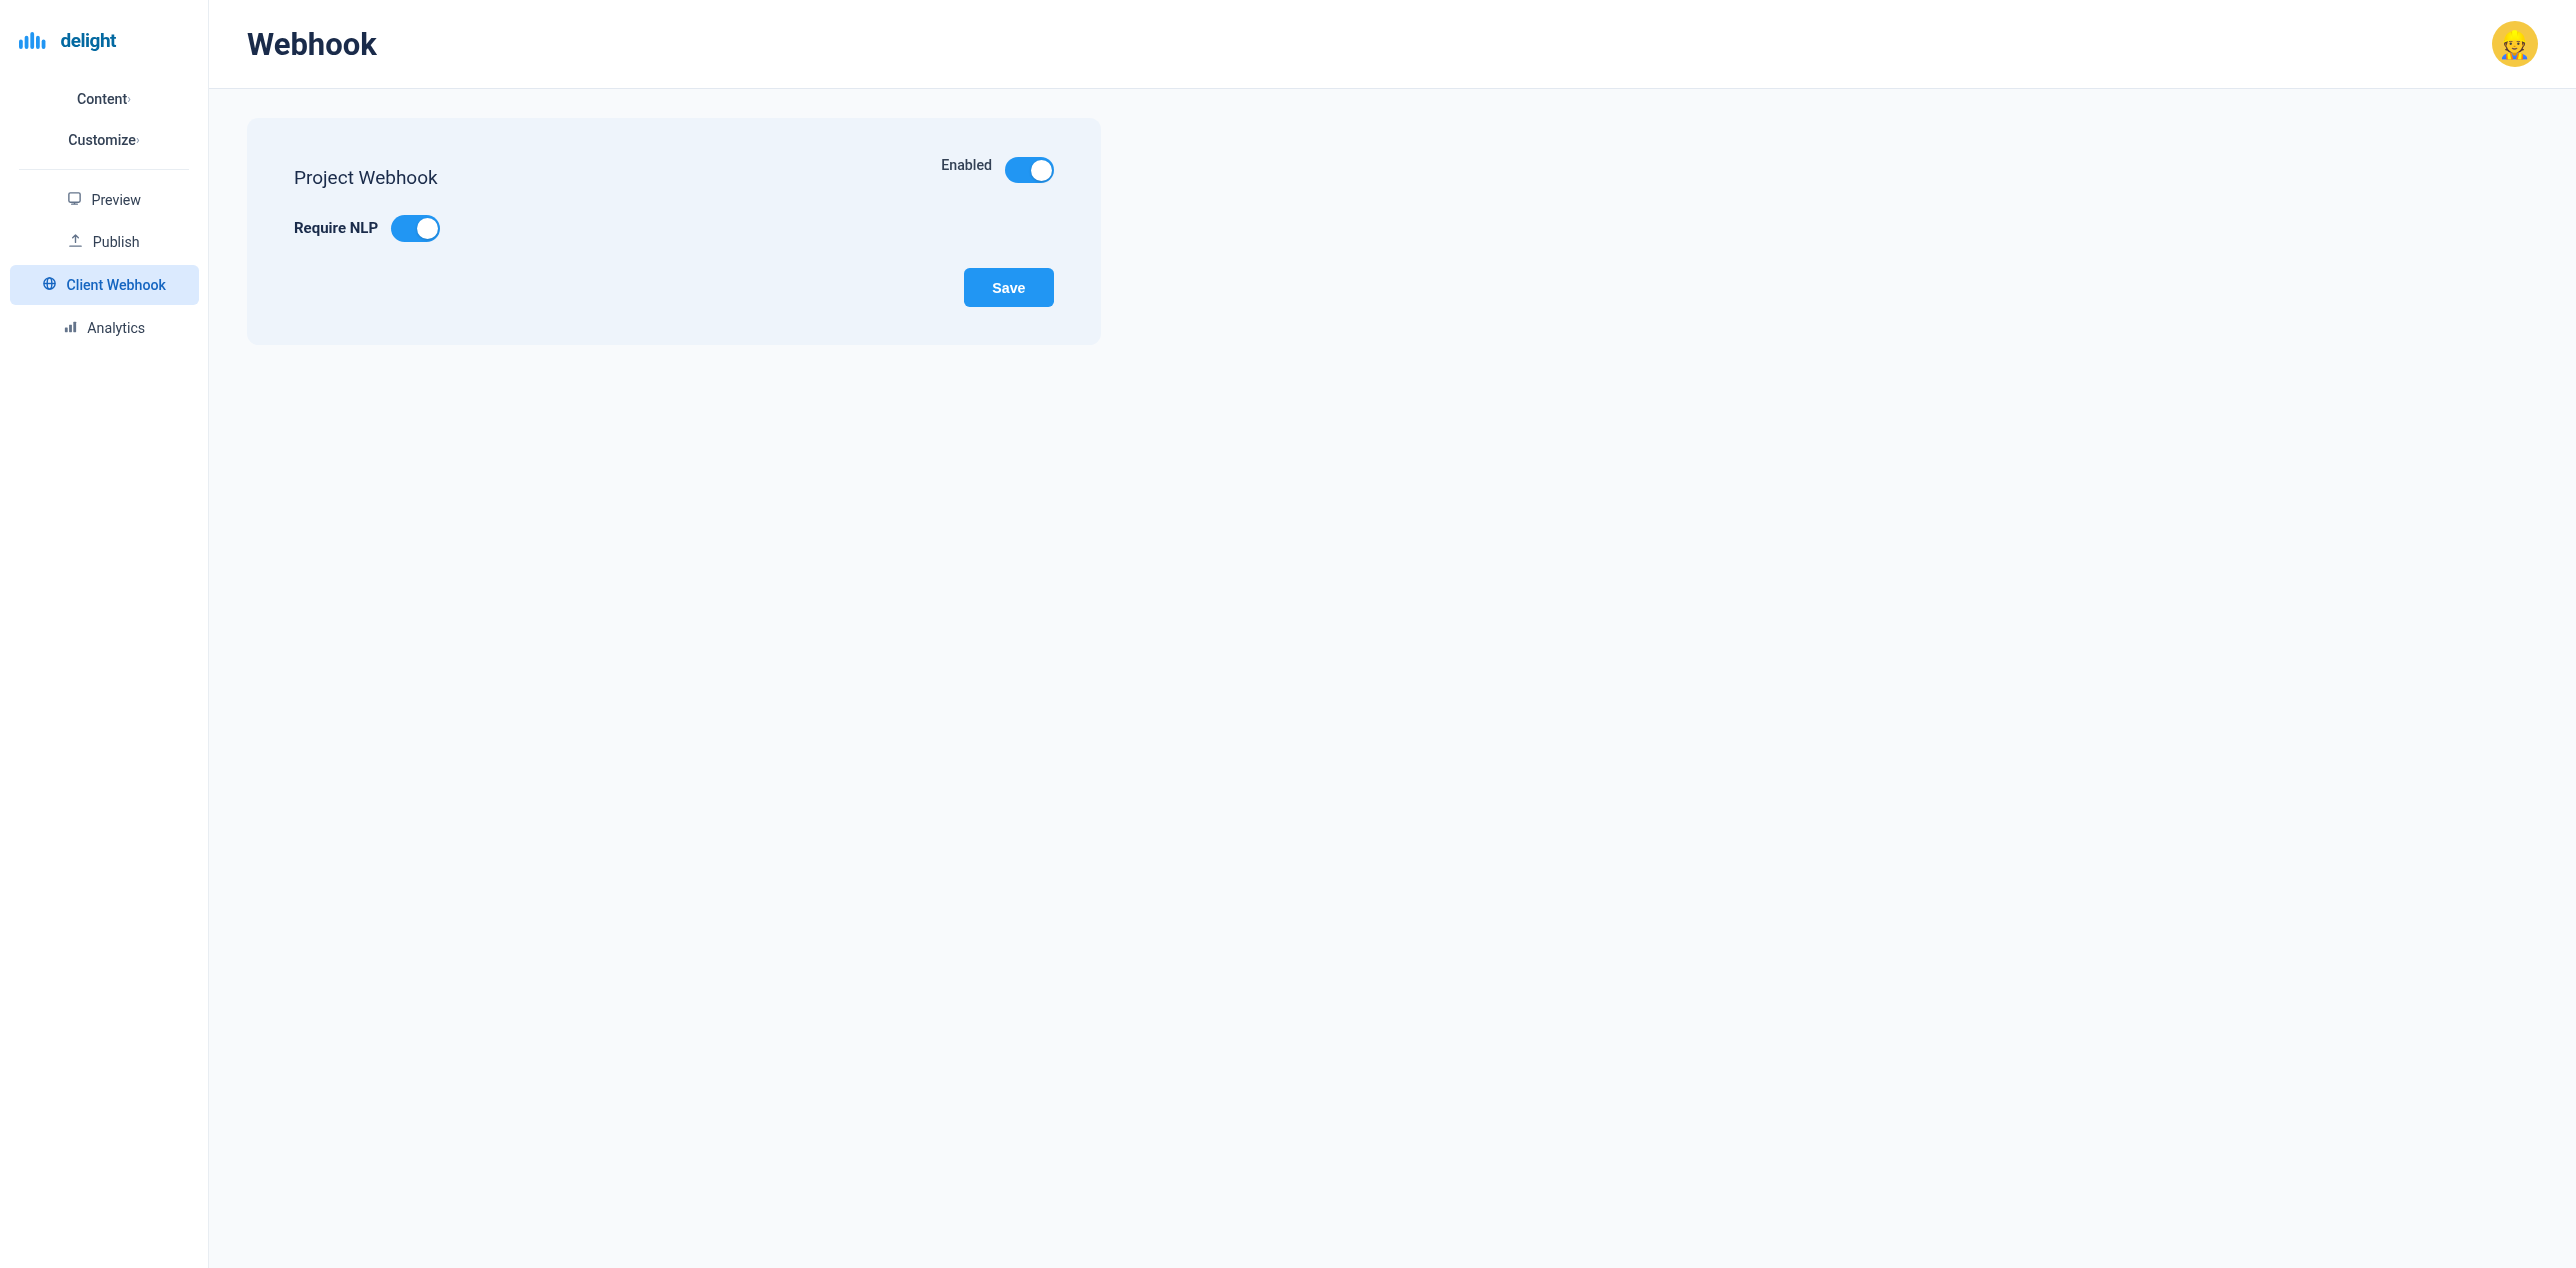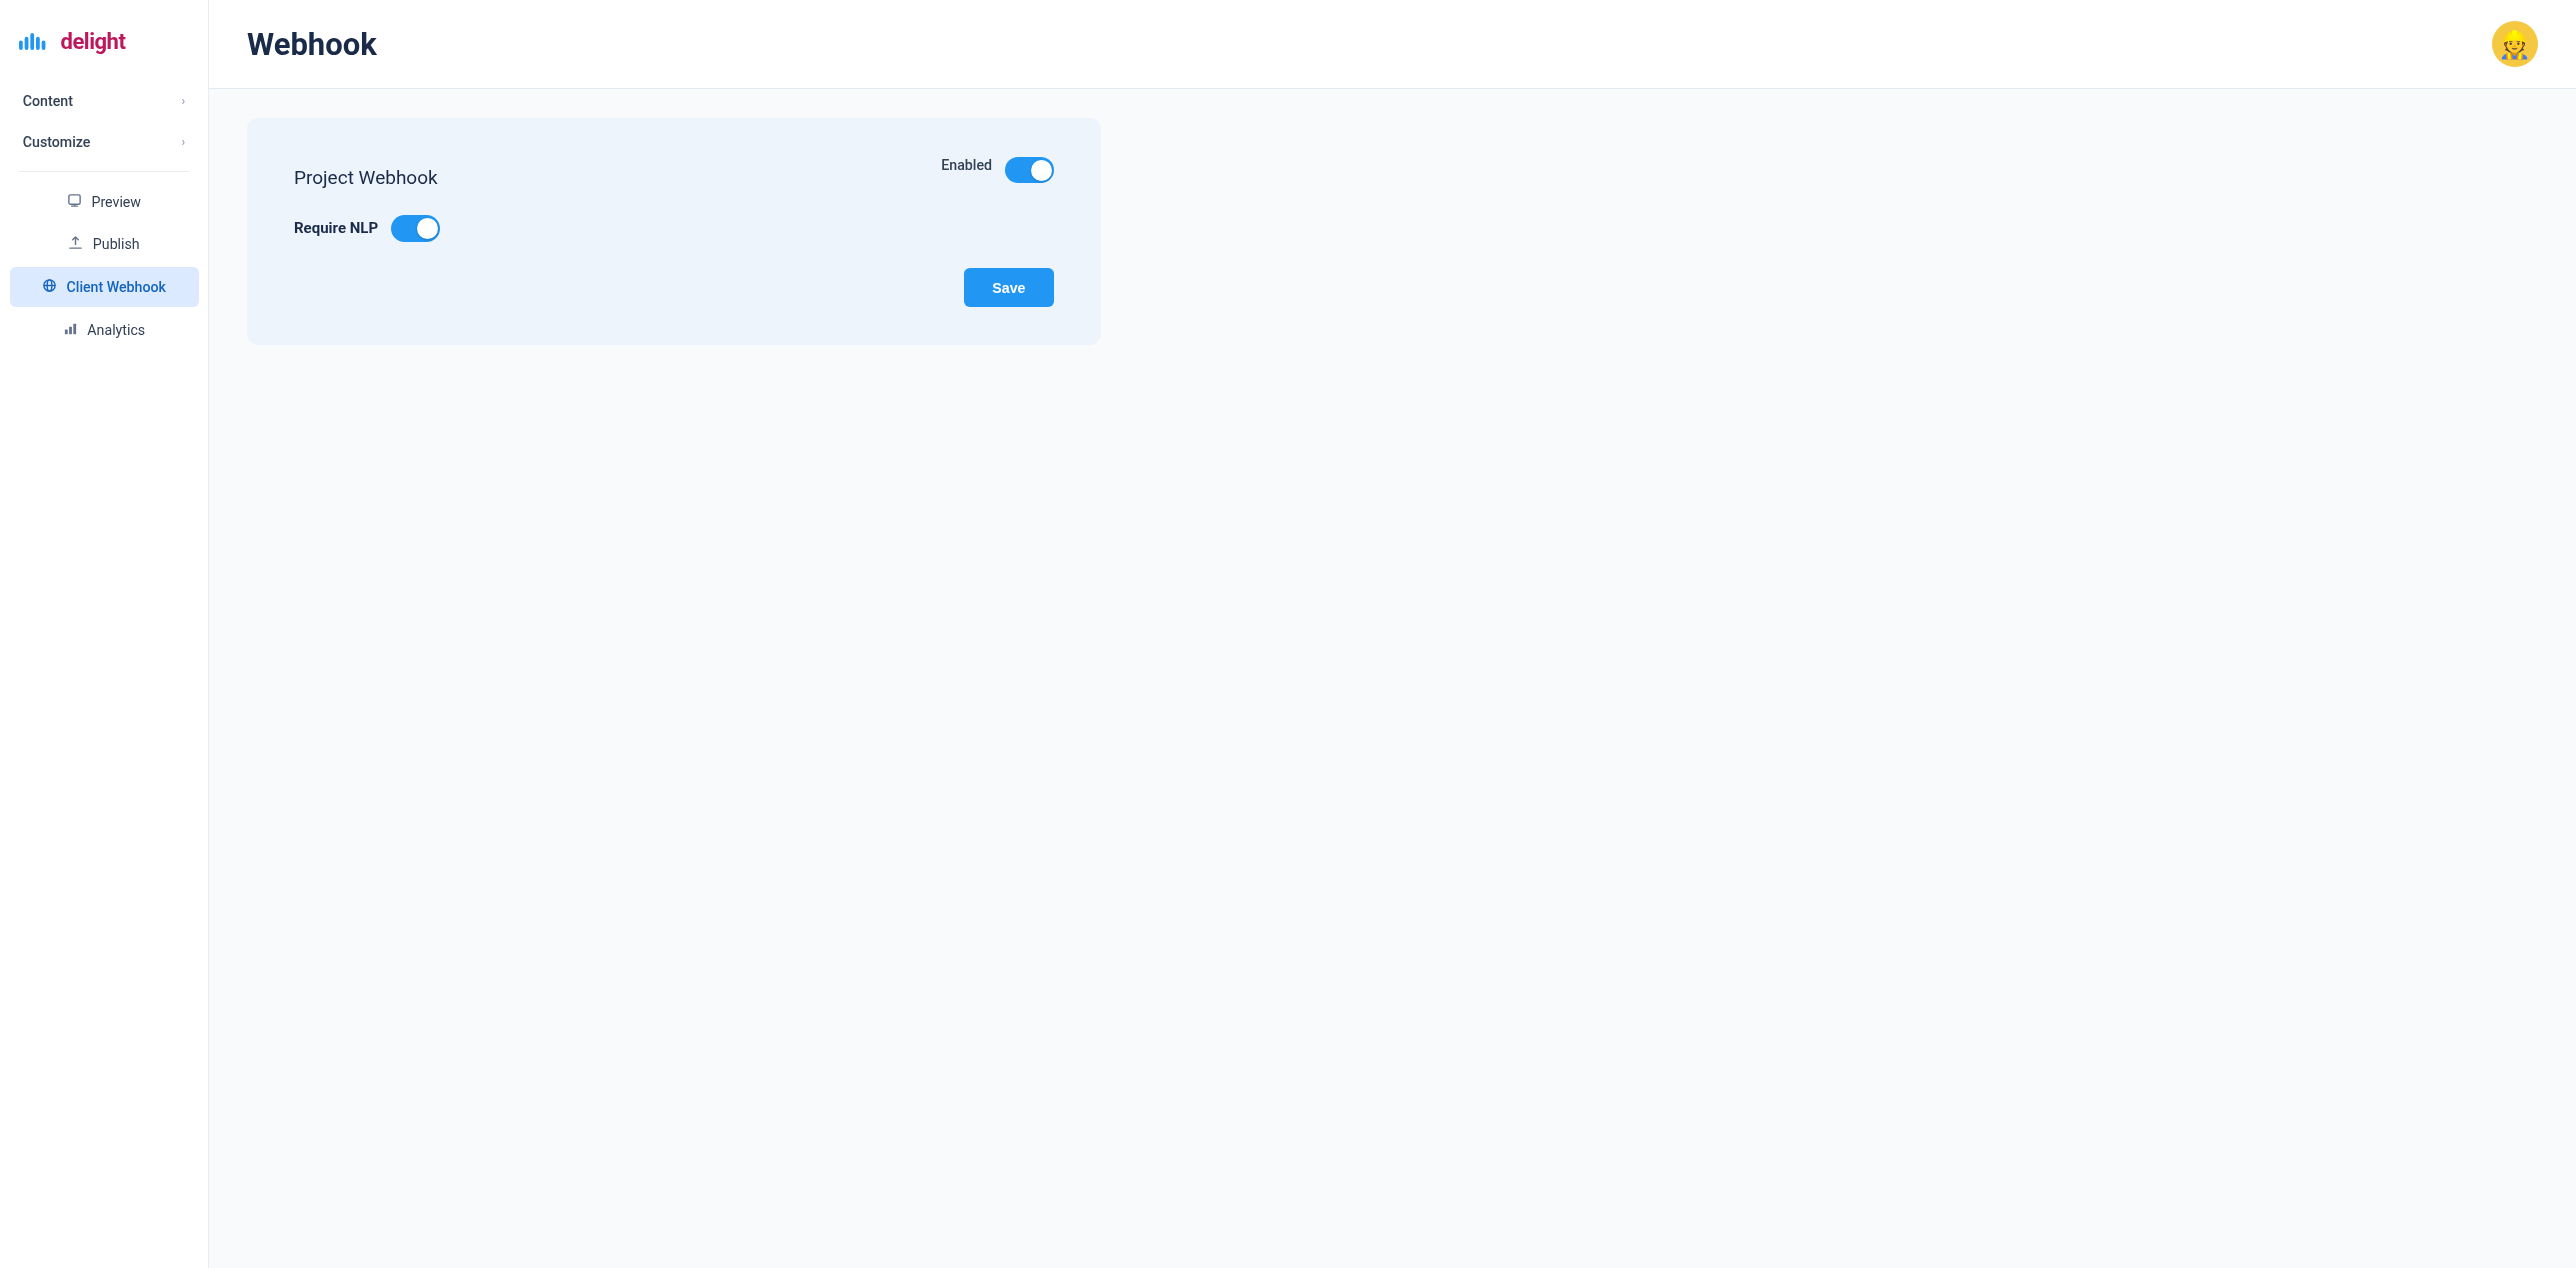--- a/index.html
+++ b/index.html
@@ -29,37 +29,37 @@
       gap: 7.6px;
     }
 
     .logo-icon {
       display: flex;
       align-items: center;
       gap: 1.9px;
     }
 
     .logo-text {
-      font-size: 22px;
+      font-size: 19px;
       font-weight: 700;
-      color: #be185d;
+      color: #0369a1;
       letter-spacing: -0.5px;
     }
 
     .sidebar-nav {
       display: flex;
       flex-direction: column;
       padding: 0 9.5px;
       gap: 1.9px;
     }
 
     .sidebar-item {
       display: flex;
       align-items: center;
-      justify-content: space-between;
+      justify-content: center;
       padding: 11.4px 13.3px;
       border-radius: 5.7px;
       cursor: pointer;
       color: #334155;
       font-size: 14.2px;
       font-weight: 500;
       text-decoration: none;
     }
 
     .sidebar-item-with-icon {

